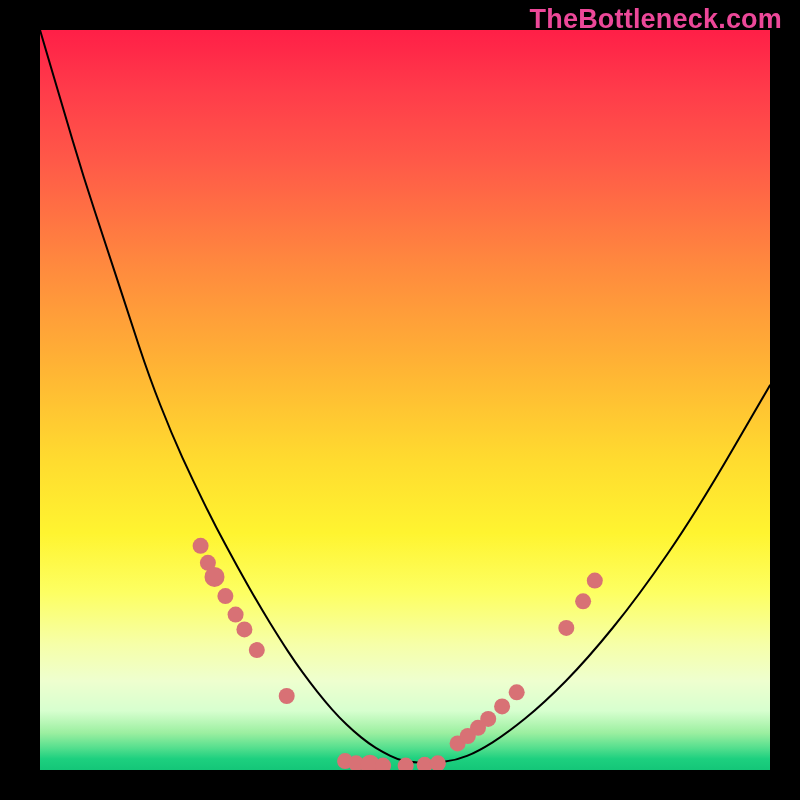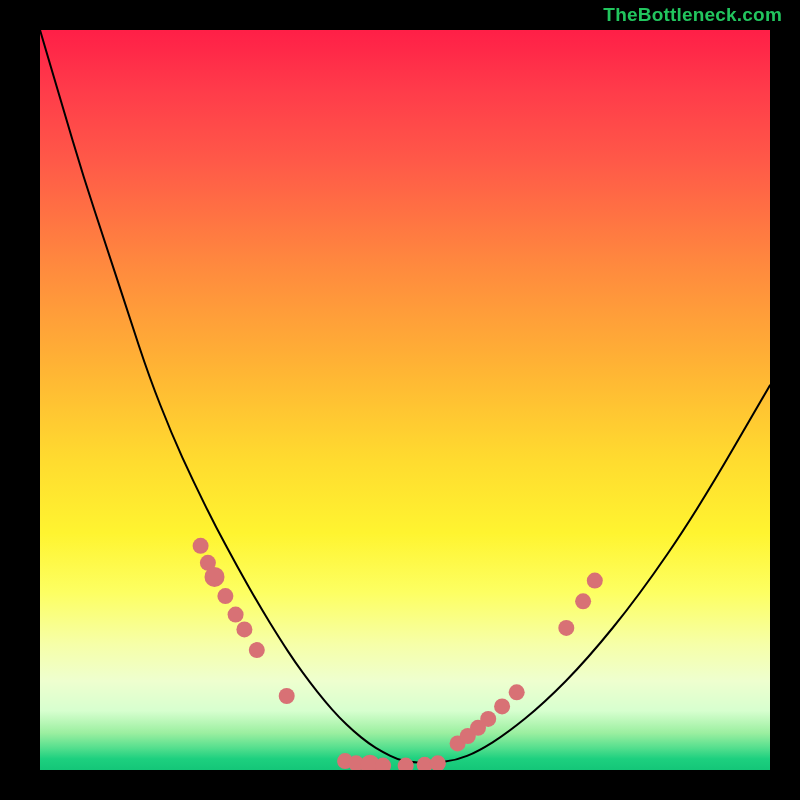--- a/index.html
+++ b/index.html
@@ -48,22 +48,22 @@
       #9befa0 95%,
       #55df8e 97%,
       #1dd07f 98.5%,
       #14c678 100%
     );
   }
   .attribution {
     position: absolute;
     top: 4px;
     right: 18px;
-    color: #22c55e;
-    font-size: 19px;
+    color: #ec4899;
+    font-size: 27px;
     font-weight: 600;
     letter-spacing: 0.2px;
   }
   svg.curve {
     position: absolute;
     left: 0; top: 0;
     width: 100%;
     height: 100%;
   }
   .dot {

